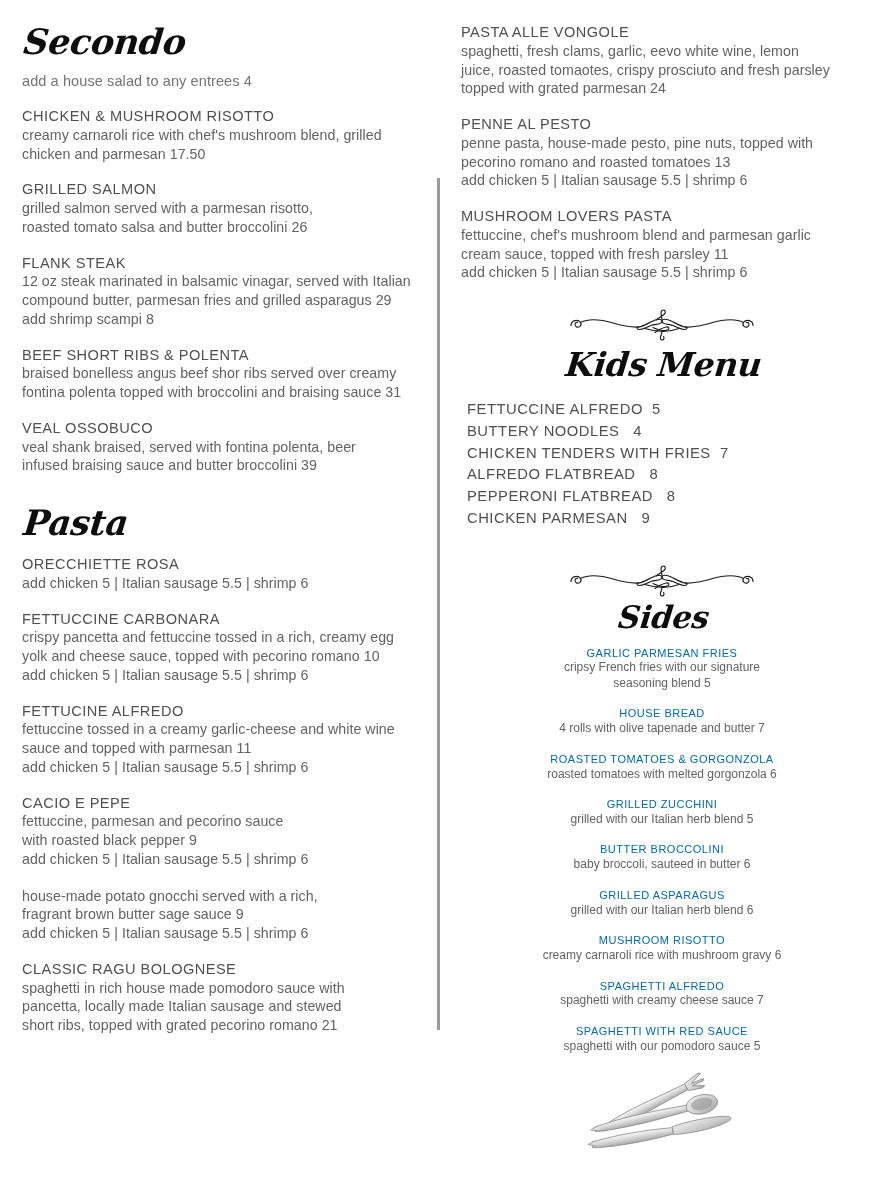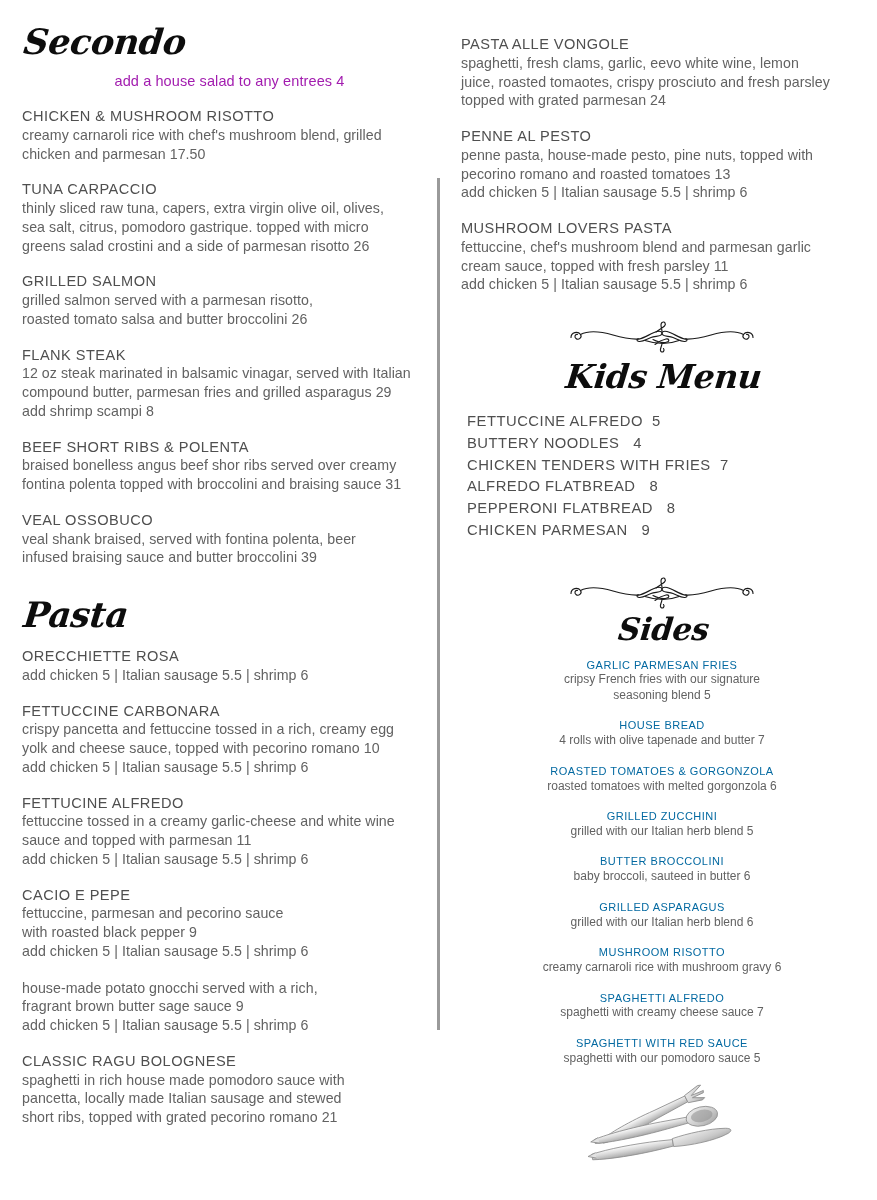--- a/index.html
+++ b/index.html
@@ -29,21 +29,21 @@
   }
   .divider {
     width: 3px;
     margin-top: 178px;
     margin-bottom: 170px;
     background: #9a9a9a;
     flex: 0 0 auto;
   }
   .col-right {
     flex: 1;
-    padding: 36px 14px 0 21px;
+    padding: 24px 14px 0 21px;
     box-sizing: border-box;
   }
 
   
   .script {
     font-family: "DejaVu Serif", serif;
     font-style: italic;
     font-weight: 700;
     color: #0d0d0d;
     letter-spacing: -0.5px;
@@ -56,24 +56,23 @@
   .script-center {
     text-align: center;
     transform: skewX(-6deg);
     transform-origin: center bottom;
   }
   .script-kids  { font-size: 33px; margin: 6px 0 18px 0; }
   .script-sides { font-size: 31px; margin: 4px 0 14px 0; }
 
   .subnote {
     font-size: 14.5px;
-    color: #a21caf;
+    color: #737373;
     margin-bottom: 19px;
     letter-spacing: 0.1px;
-    text-align: center;
   }
 
   
   .dish { margin-bottom: 18px; }
   .dish-name {
     font-size: 14.6px;
     letter-spacing: 0.45px;
     color: #4f4f4f;
     line-height: 1.22;
   }
@@ -143,26 +142,20 @@
 
     <div class="script script-secondo">Secondo</div>
 
     <div class="subnote">add a house salad to any entrees 4</div>
 
     <div>
       <div class="dish">
         <div class="dish-name">CHICKEN &amp; MUSHROOM RISOTTO</div>
         <div class="dish-desc">creamy carnaroli rice with chef's mushroom blend, grilled
 chicken and parmesan  17.50</div>
-      </div>
-      <div class="dish">
-        <div class="dish-name">TUNA CARPACCIO</div>
-        <div class="dish-desc">thinly sliced raw tuna, capers, extra virgin olive oil, olives,
-sea salt, citrus, pomodoro gastrique. topped with micro
-greens salad crostini and a side of parmesan risotto  26</div>
       </div>
       <div class="dish">
         <div class="dish-name">GRILLED SALMON</div>
         <div class="dish-desc">grilled salmon served with a parmesan risotto,
 roasted tomato salsa and butter broccolini  26</div>
       </div>
       <div class="dish">
         <div class="dish-name">FLANK STEAK</div>
         <div class="dish-desc">12 oz steak marinated in balsamic vinagar, served with Italian
 compound butter, parmesan fries and grilled asparagus  29

